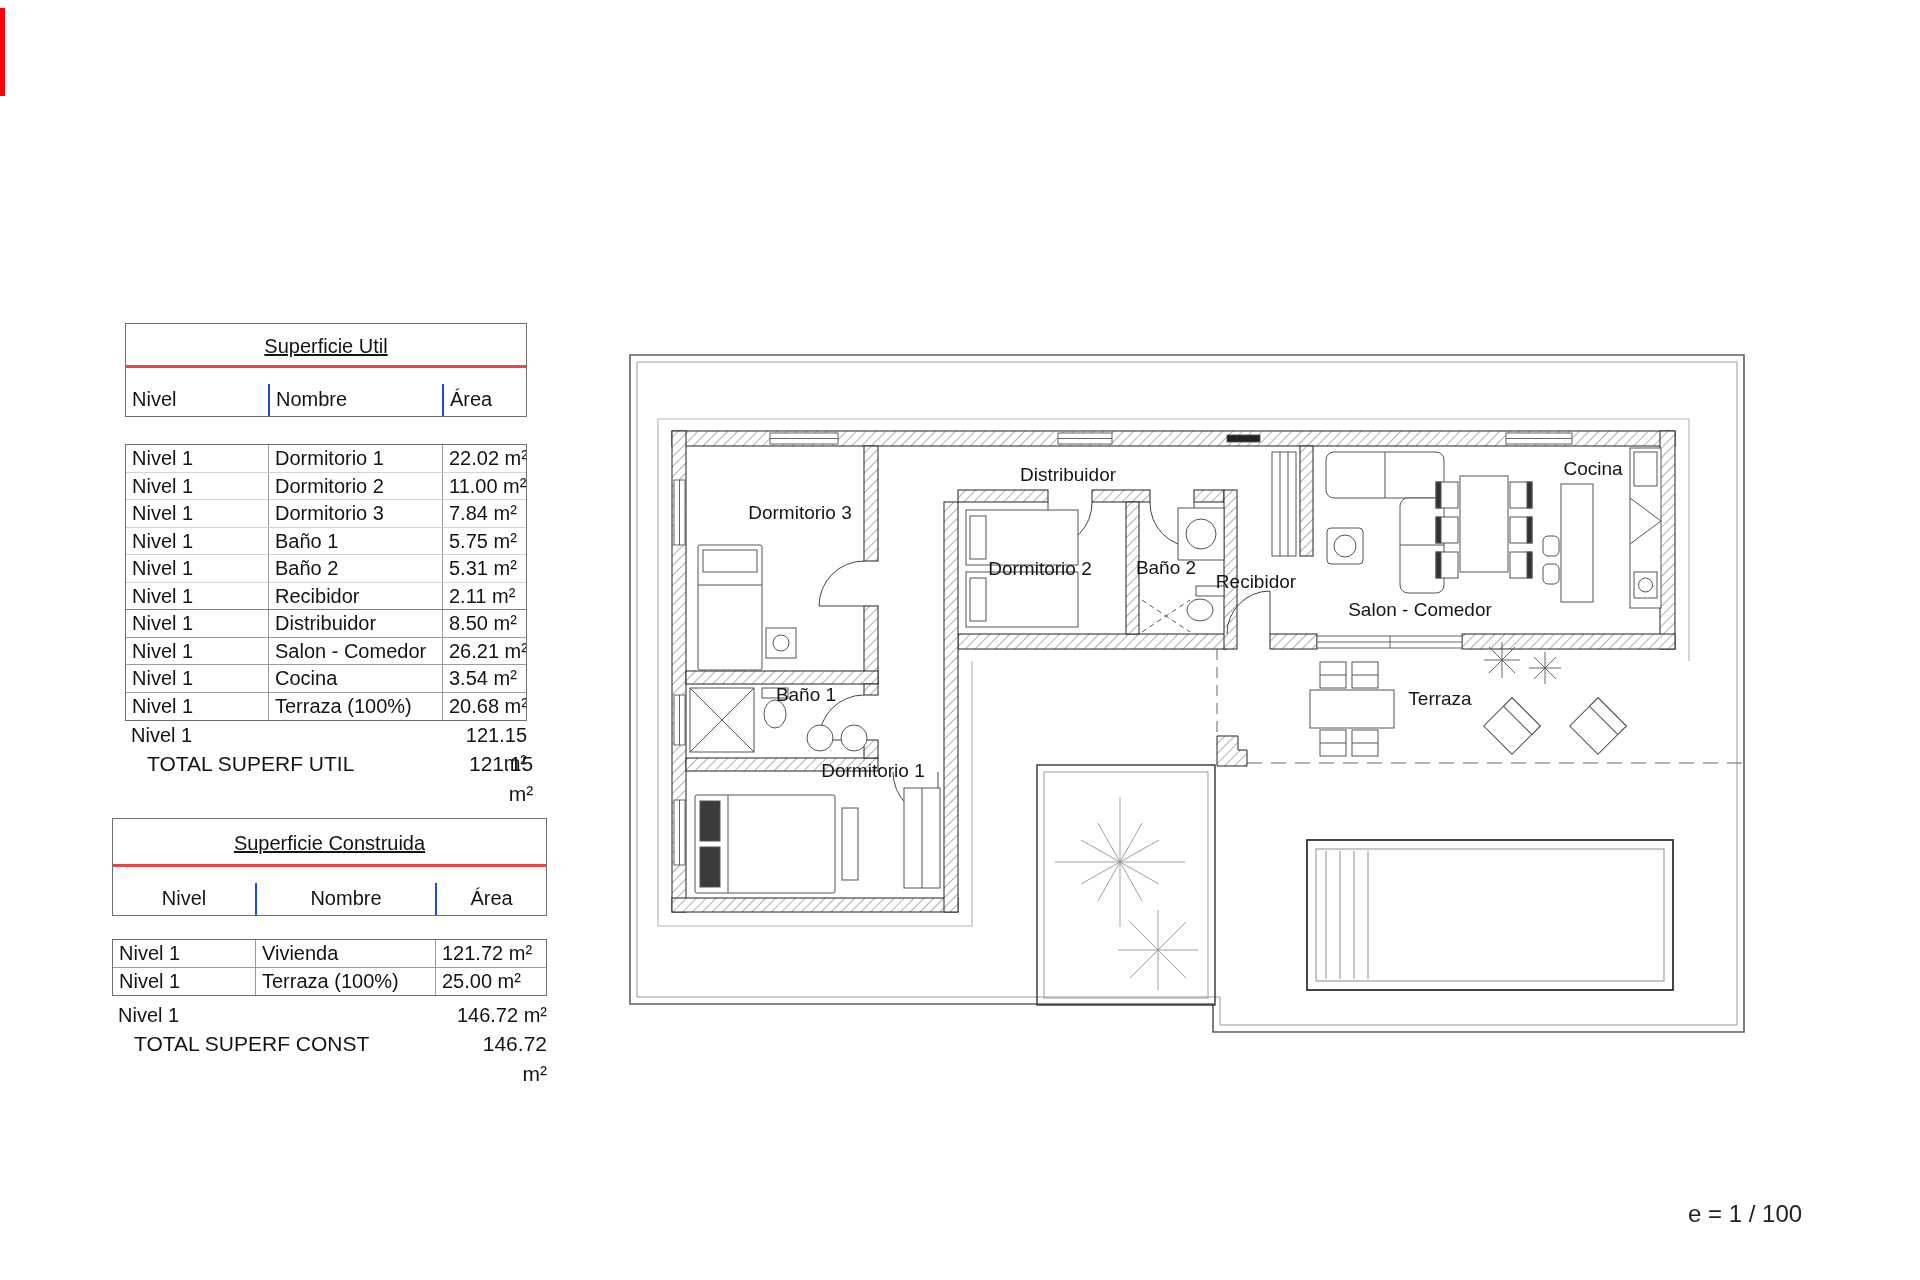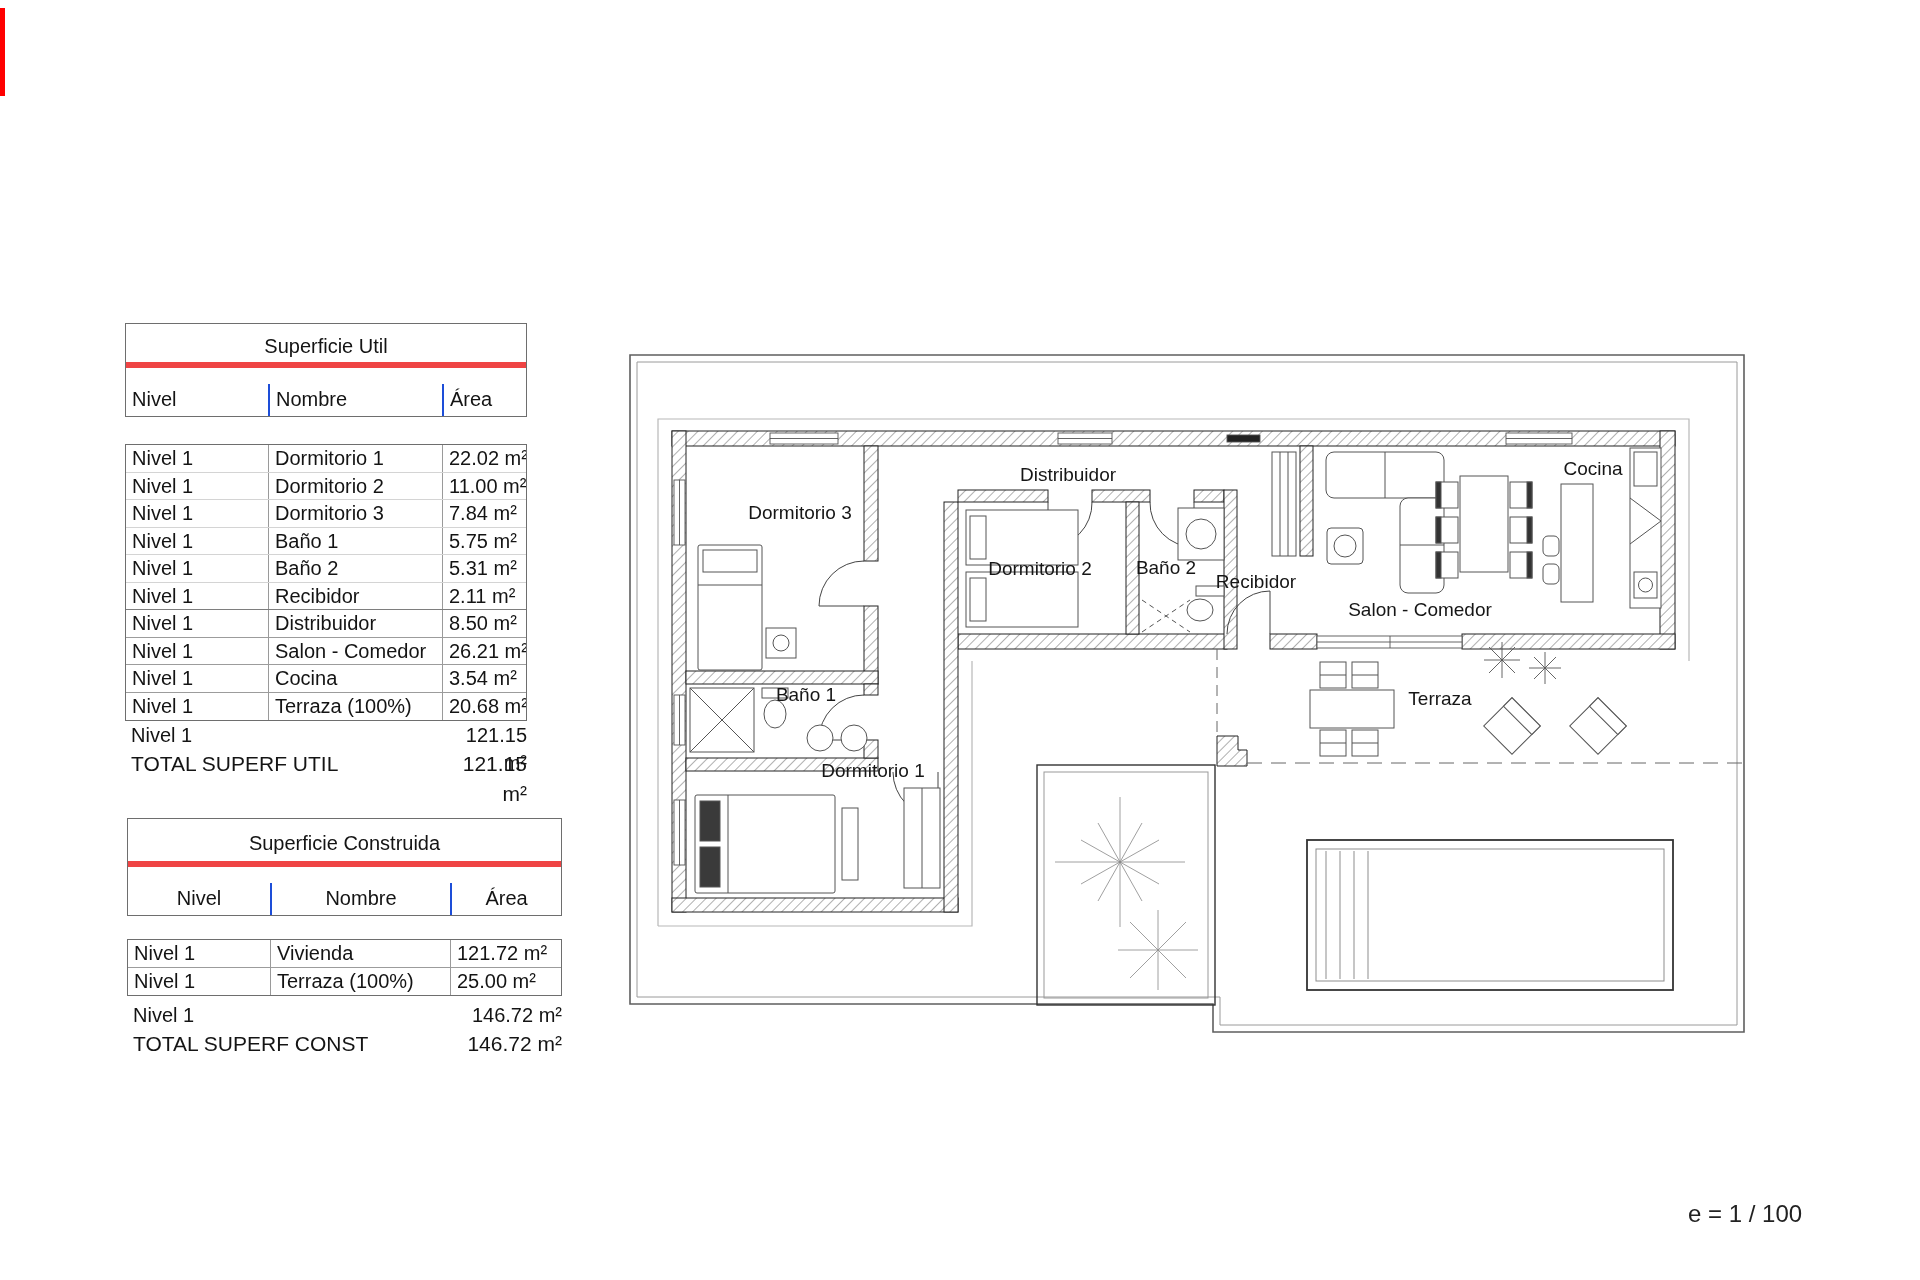--- a/index.html
+++ b/index.html
@@ -3,42 +3,42 @@
 <meta charset="utf-8">
 <style>
   html,body{margin:0;padding:0;background:#ffffff;}
   #sheet{position:relative;width:1920px;height:1280px;background:#ffffff;overflow:hidden;
          font-family:"Liberation Sans",sans-serif;color:#111;}
   .red-mark{position:absolute;left:0;top:8px;width:5px;height:88px;background:#f00;}
 
   
   .tbl{position:absolute;font-size:20px;color:#141414;}
   #tbl-util{left:125px;top:323px;width:402px;}
-  #tbl-con{left:127px;top:818px;width:435px;}
+  #tbl-con{left:112px;top:818px;width:435px;}
   .head-block{border:1px solid #6e6e6e;box-sizing:border-box;background:#fff;}
-  .tbl-title{height:44px;line-height:44px;text-align:center;border-bottom:6px solid #ef4444;box-sizing:border-box;}
+  .tbl-title{height:44px;line-height:44px;text-align:center;border-bottom:3px solid #ef4444;box-sizing:border-box;text-decoration:underline;}
   #tbl-con .tbl-title{height:48px;line-height:48px;}
   .hrow{display:flex;height:32px;line-height:31px;box-sizing:border-box;margin-top:16px;}
   .td{padding-left:6px;box-sizing:border-box;white-space:nowrap;overflow:hidden;}
   .hrow .td + .td{border-left:2px solid #1d4ed8;}
   .c1{width:142px;flex:none;}
   #tbl-util .c2{width:174px;flex:none;} #tbl-util .c3{flex:1;}
   #tbl-con  .c2{width:180px;flex:none;} #tbl-con  .c3{flex:1;}
   .centered .td{text-align:center;padding-left:0;}
   .tbl-gap{height:27px;} #tbl-con .tbl-gap{height:23px;}
   .body-block{border:1px solid #6e6e6e;box-sizing:border-box;background:#fff;}
   .tr{display:flex;height:27.5px;line-height:26px;box-sizing:border-box;border-bottom:1px solid #d4d4d4;}
   .tr:last-child{border-bottom:none;}
   .tr.group-end{border-bottom:1px solid #7e7e7e;}
   .tr.mid{border-bottom-color:#9c9c9c;}
   .tr .td + .td{border-left:1px solid #9a9a9a;}
   .sum-row{display:flex;height:28px;line-height:28px;}
   .sum-row .lbl{width:322px;padding-left:6px;box-sizing:border-box;flex:none;}
   .sum-row .val{flex:1;padding-left:6px;box-sizing:border-box;text-align:right;}
-  .total-row{font-size:21px;height:30px;line-height:30px;}
+  .total-row{font-size:21px;height:30px;line-height:30px;margin-left:16px;}
 
   
   #plan-svg{position:absolute;left:600px;top:330px;width:1190px;height:920px;}
   .room-label{font:19px "Liberation Sans",sans-serif;fill:#161616;}
   .scale-note{position:absolute;left:1688px;top:1200px;font-size:24px;color:#222;}
 </style>
 </head>
 <body>
 
 <div id="sheet">

